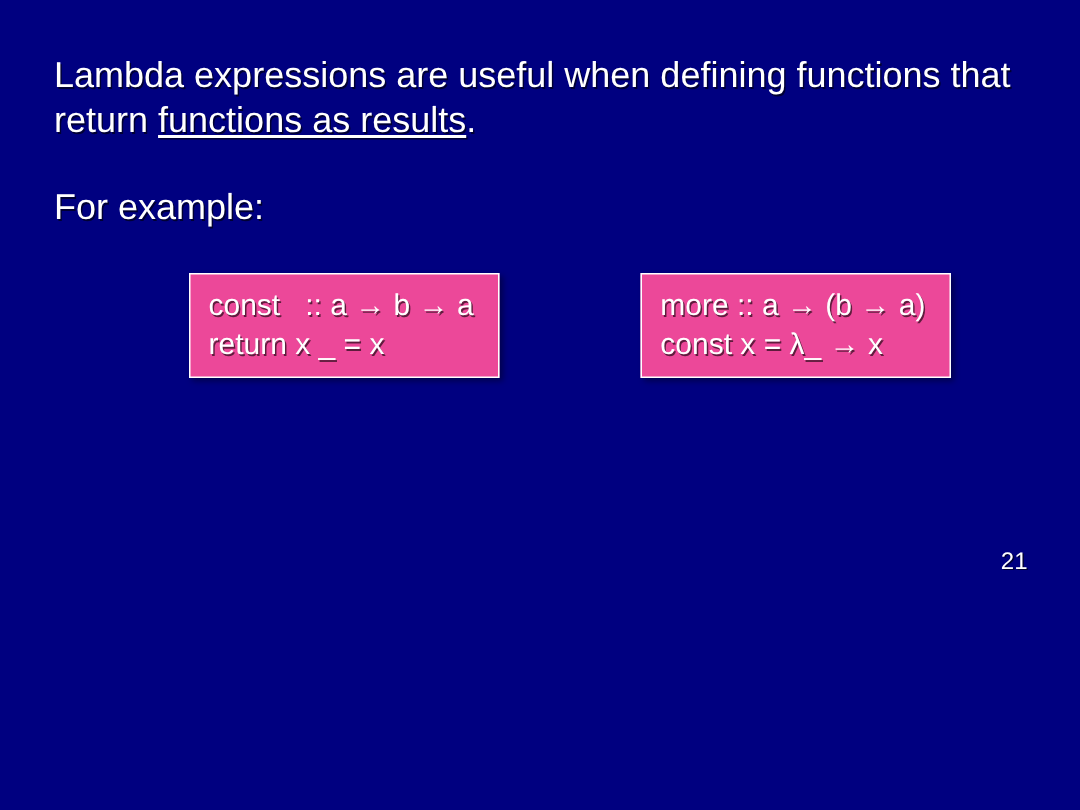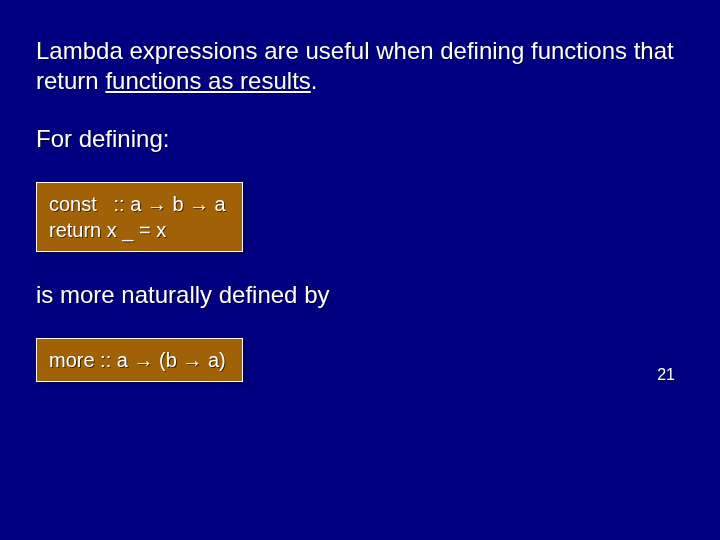--- a/index.html
+++ b/index.html
@@ -24,61 +24,62 @@
     line-height: 1.25;
     color: #ffffff;
     margin: 0 0 28px 0;
     text-shadow: 1px 1px 0 rgba(0,0,0,0.6);
   }
   .underlined {
     text-decoration: underline;
   }
   .code-box {
     display: inline-block;
-    background: #a16207;
+    background: #ec4899;
     border: 1px solid #ffffff;
     padding: 8px 16px 8px 12px;
+    margin-left: 90px;
     margin-bottom: 28px;
     box-shadow: 2px 2px 4px rgba(0,0,0,0.4);
     box-sizing: border-box;
   }
   .code-line {
     font-family: "Arial", "Helvetica", sans-serif;
     font-size: 20px;
     line-height: 1.3;
     color: #ffffff;
     white-space: pre;
     text-shadow: 1px 1px 0 rgba(0,0,0,0.6);
   }
   .page-number {
     position: absolute;
-    right: 45px;
+    right: 35px;
     bottom: 20px;
     color: #ffffff;
     font-size: 16px;
     text-shadow: 1px 1px 0 rgba(0,0,0,0.6);
   }
 </style>
 </head>
 <body>
 
 <div class="slide">
 
   <p class="para">
     <span>Lambda expressions are useful when defining functions that return </span><span class="underlined">functions as results</span><span>.</span>
   </p>
 
-  <p class="para">For defining:</p>
+  <p class="para">For example:</p>
 
   <div class="code-box">
     <div class="code-line">const   :: a → b → a</div>
     <div class="code-line">return x _ = x</div>
   </div>
 
-  <p class="para">is more naturally defined by</p>
 
   <div class="code-box">
     <div class="code-line">more :: a → (b → a)</div>
+    <div class="code-line">const x = λ_ → x</div>
   </div>
 
   <div class="page-number">21</div>
 
 </div>
 
 </body></html>

